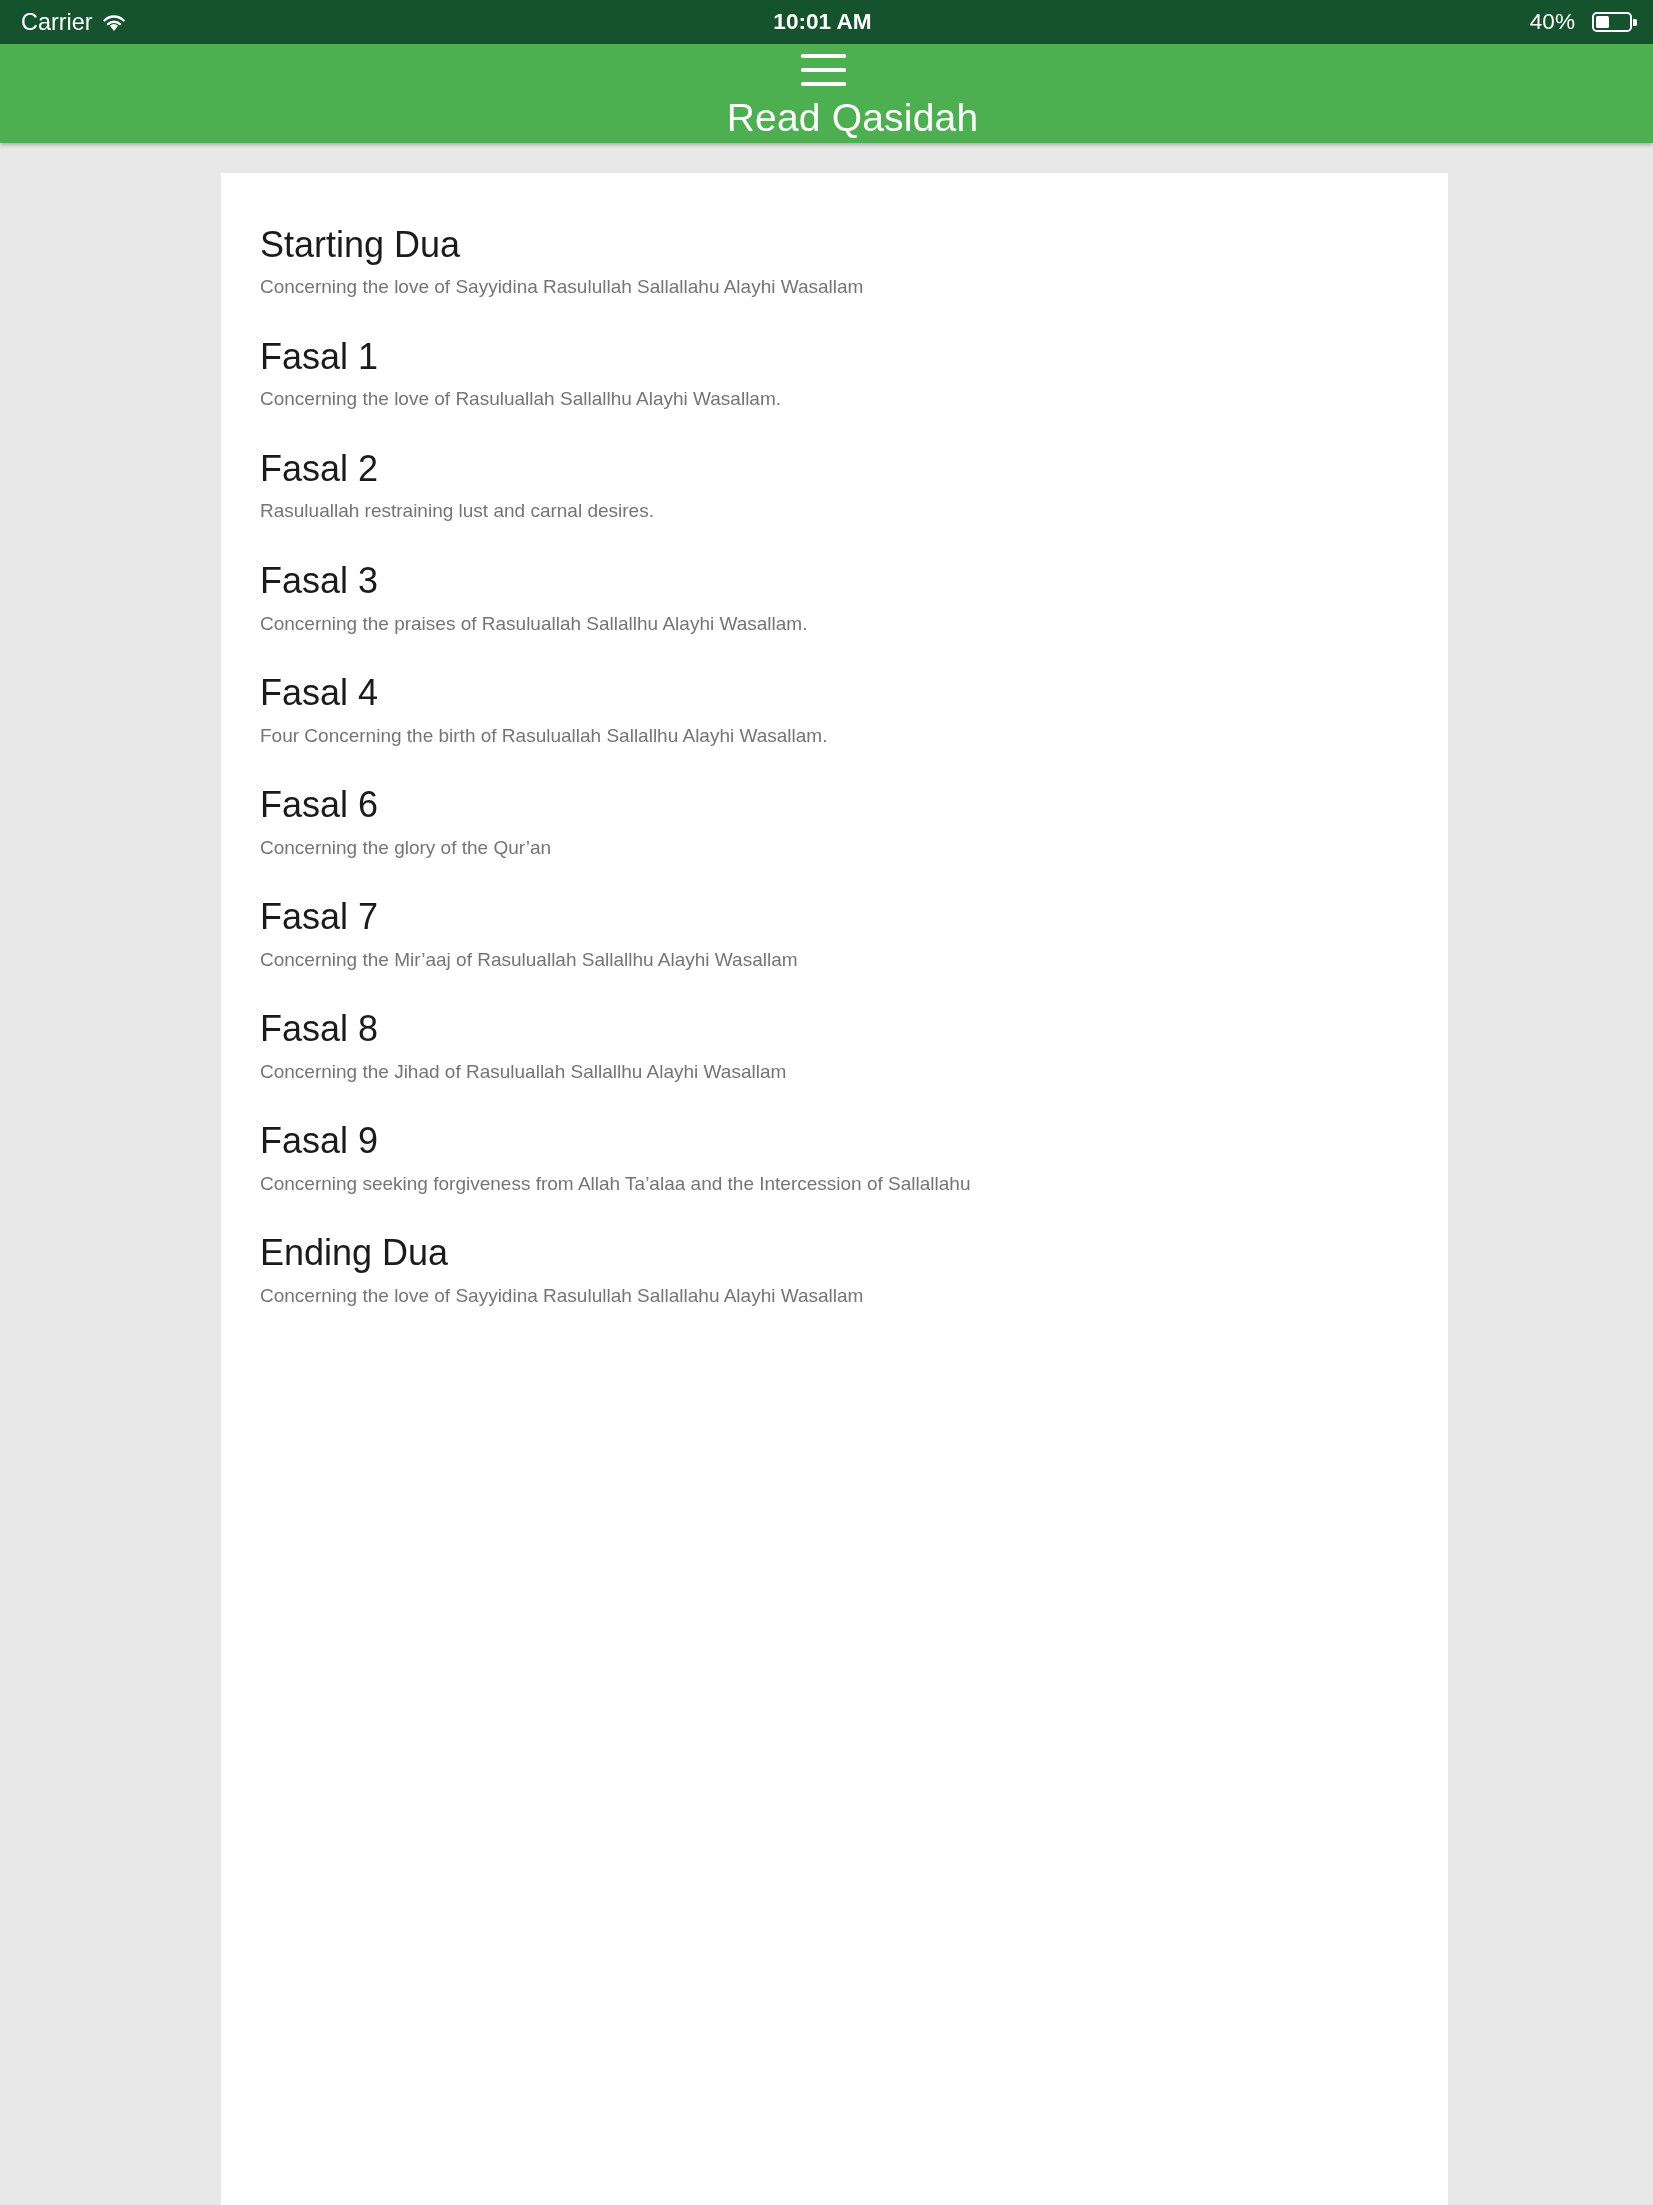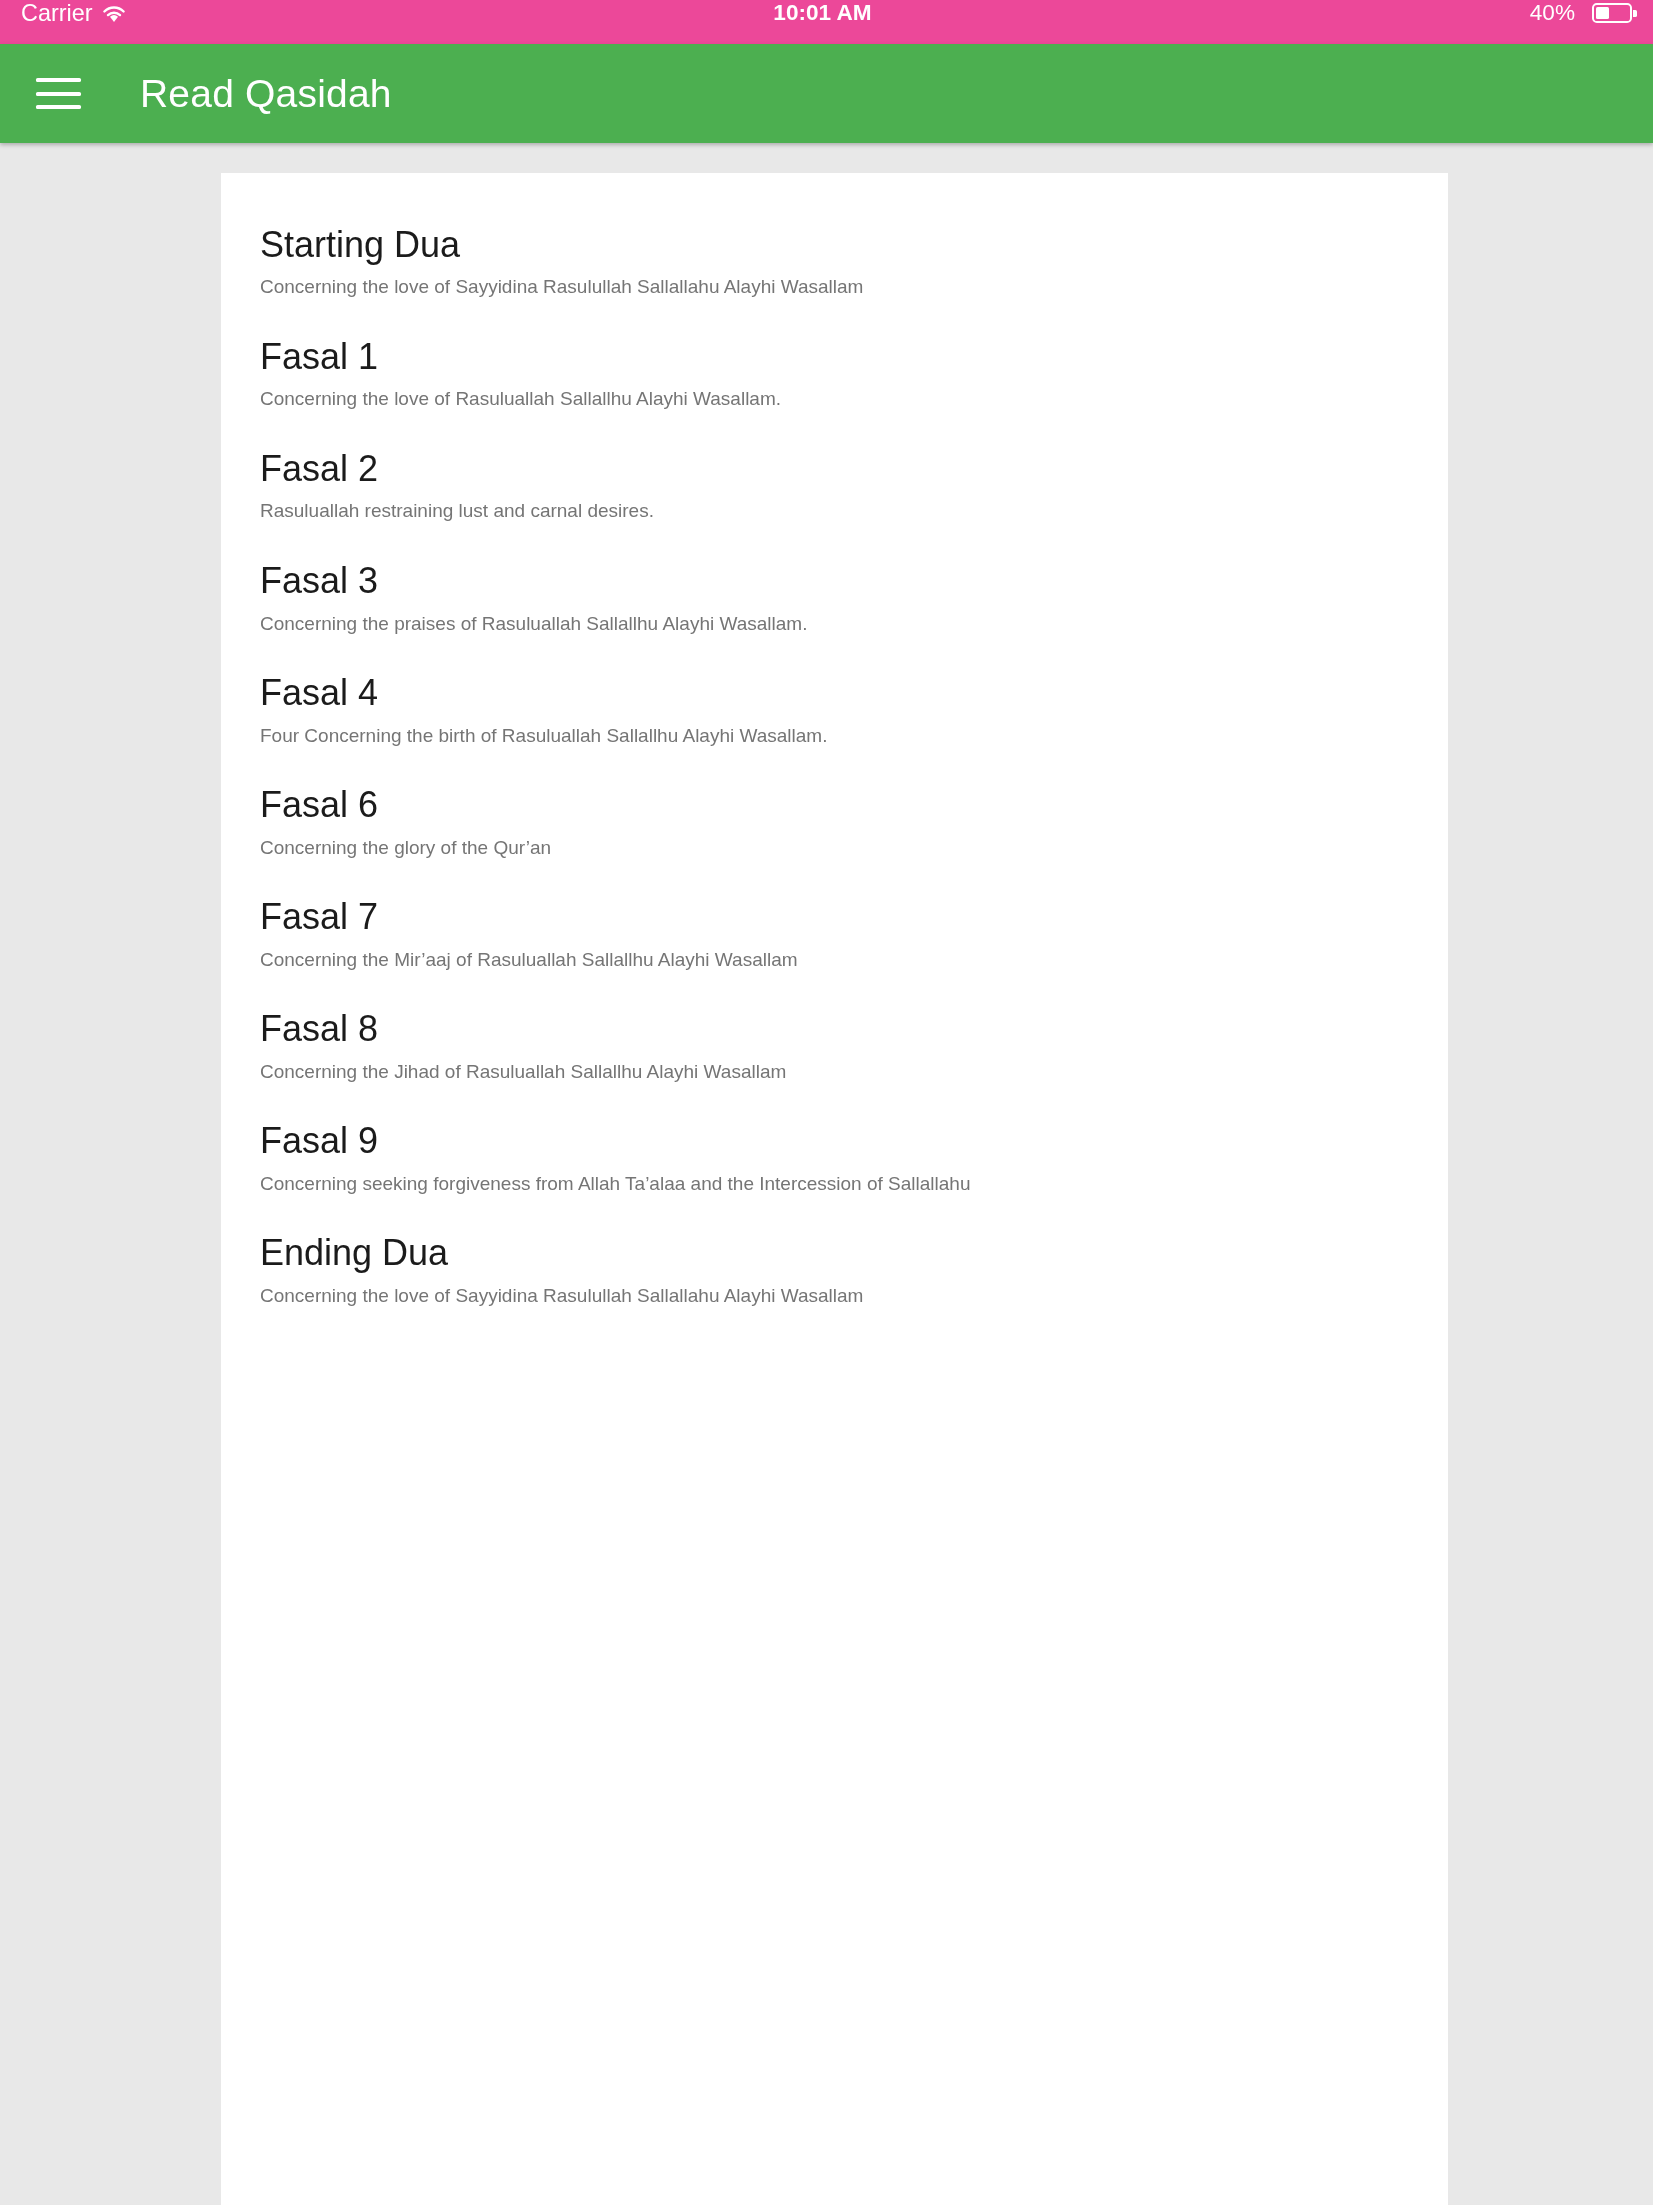--- a/index.html
+++ b/index.html
@@ -7,24 +7,24 @@
     width: 1653px;
     height: 2205px;
     background: #e8e8e8;
     font-family: "Liberation Sans", sans-serif;
     -webkit-font-smoothing: antialiased;
   }
 
   
   .status-bar {
     height: 44px;
-    background: #ec4899;
+    background: #14532d;
     color: #ffffff;
     display: flex;
-    align-items: flex-start;
+    align-items: center;
     padding: 0 21px;
     font-size: 23.4px;
     position: relative;
   }
   .status-left {
     display: flex;
     align-items: center;
     gap: 9.7px;
   }
   .status-center {
@@ -69,20 +69,21 @@
   
   .app-bar {
     height: 99px;
     background: #4caf50;
     display: flex;
     align-items: center;
     padding: 0 36px;
     box-shadow: 0 1.6px 4px rgba(0,0,0,0.25);
     position: relative;
     z-index: 3;
+    flex-direction: column;
   }
   .menu-button {
     width: 52px;
     height: 52px;
     display: flex;
     flex-direction: column;
     justify-content: center;
     gap: 9.7px;
     cursor: pointer;
   }

